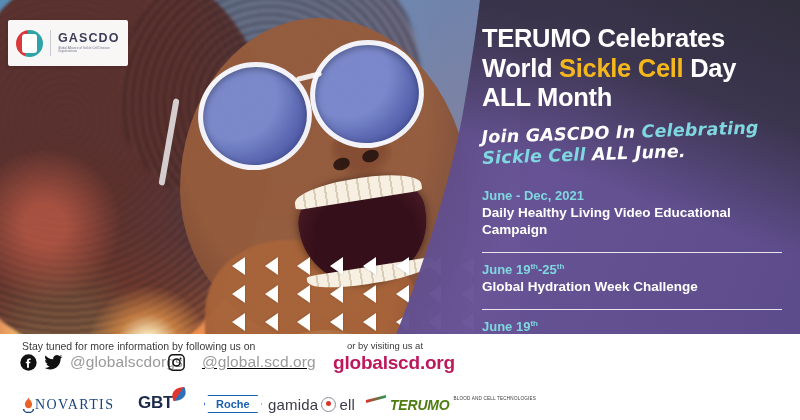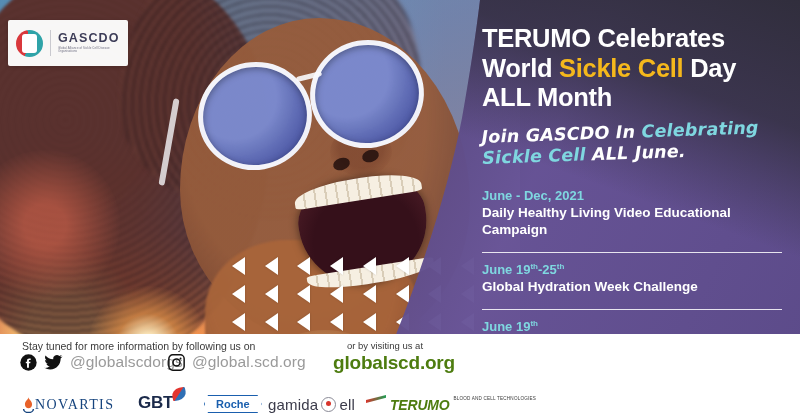--- a/index.html
+++ b/index.html
@@ -114,24 +114,24 @@
   .event .date sup{font-size:8px;}
   .event .desc{color:#fff;font-size:13.5px;font-weight:bold;line-height:1.25;margin:0;}
   .divider{height:1px;background:rgba(255,255,255,.85);margin:9px 0 9px 0;width:300px;}
 
   
   .bottom{position:absolute;left:0;bottom:0;width:100%;height:86px;background:#fff;}
   .bottom-inner{position:relative;height:100%;}
   .stay{position:absolute;left:22px;top:6px;font-size:10.5px;color:#3a3a3a;}
   .social-row{position:absolute;left:20px;top:19px;display:flex;align-items:center;gap:7px;}
   .handle{font-size:15.5px;color:#9a9a9a;letter-spacing:.1px;}
-  .ig-group{position:absolute;left:168px;top:19px;display:flex;align-items:center;gap:7px;}
+  .ig-group{position:absolute;left:168px;top:19px;display:flex;align-items:center;gap:17px;text-decoration:underline;}
   .visit{position:absolute;left:333px;top:6px;}
   .visit .small{font-size:9.5px;color:#3a3a3a;margin:0 0 1px 14px;}
-  .visit .url{font-size:19px;font-weight:bold;color:#4d7c0f;letter-spacing:-.2px;}
+  .visit .url{font-size:19px;font-weight:bold;color:#be185d;letter-spacing:-.2px;}
 
   .sponsors{position:absolute;left:0;bottom:3px;width:100%;height:30px;}
   .sp{position:absolute;bottom:4px;display:flex;align-items:center;}
 
   .nv-label{font-family:"Liberation Serif",serif;font-size:14px;letter-spacing:1.4px;color:#16447e;}
   .gbt{font-size:17px;font-weight:bold;color:#1b2a4a;letter-spacing:-.3px;position:relative;}
   .gbt-rib{position:absolute;right:-13px;top:-5px;width:14px;height:12px;
     background:linear-gradient(135deg,#e2342e 48%,#2f6fb5 52%);
     border-radius:60% 10% 60% 10%;transform:rotate(-12deg);}
   .roche{border:1.6px solid #1a5fae;color:#1a5fae;font-size:11px;font-weight:bold;

